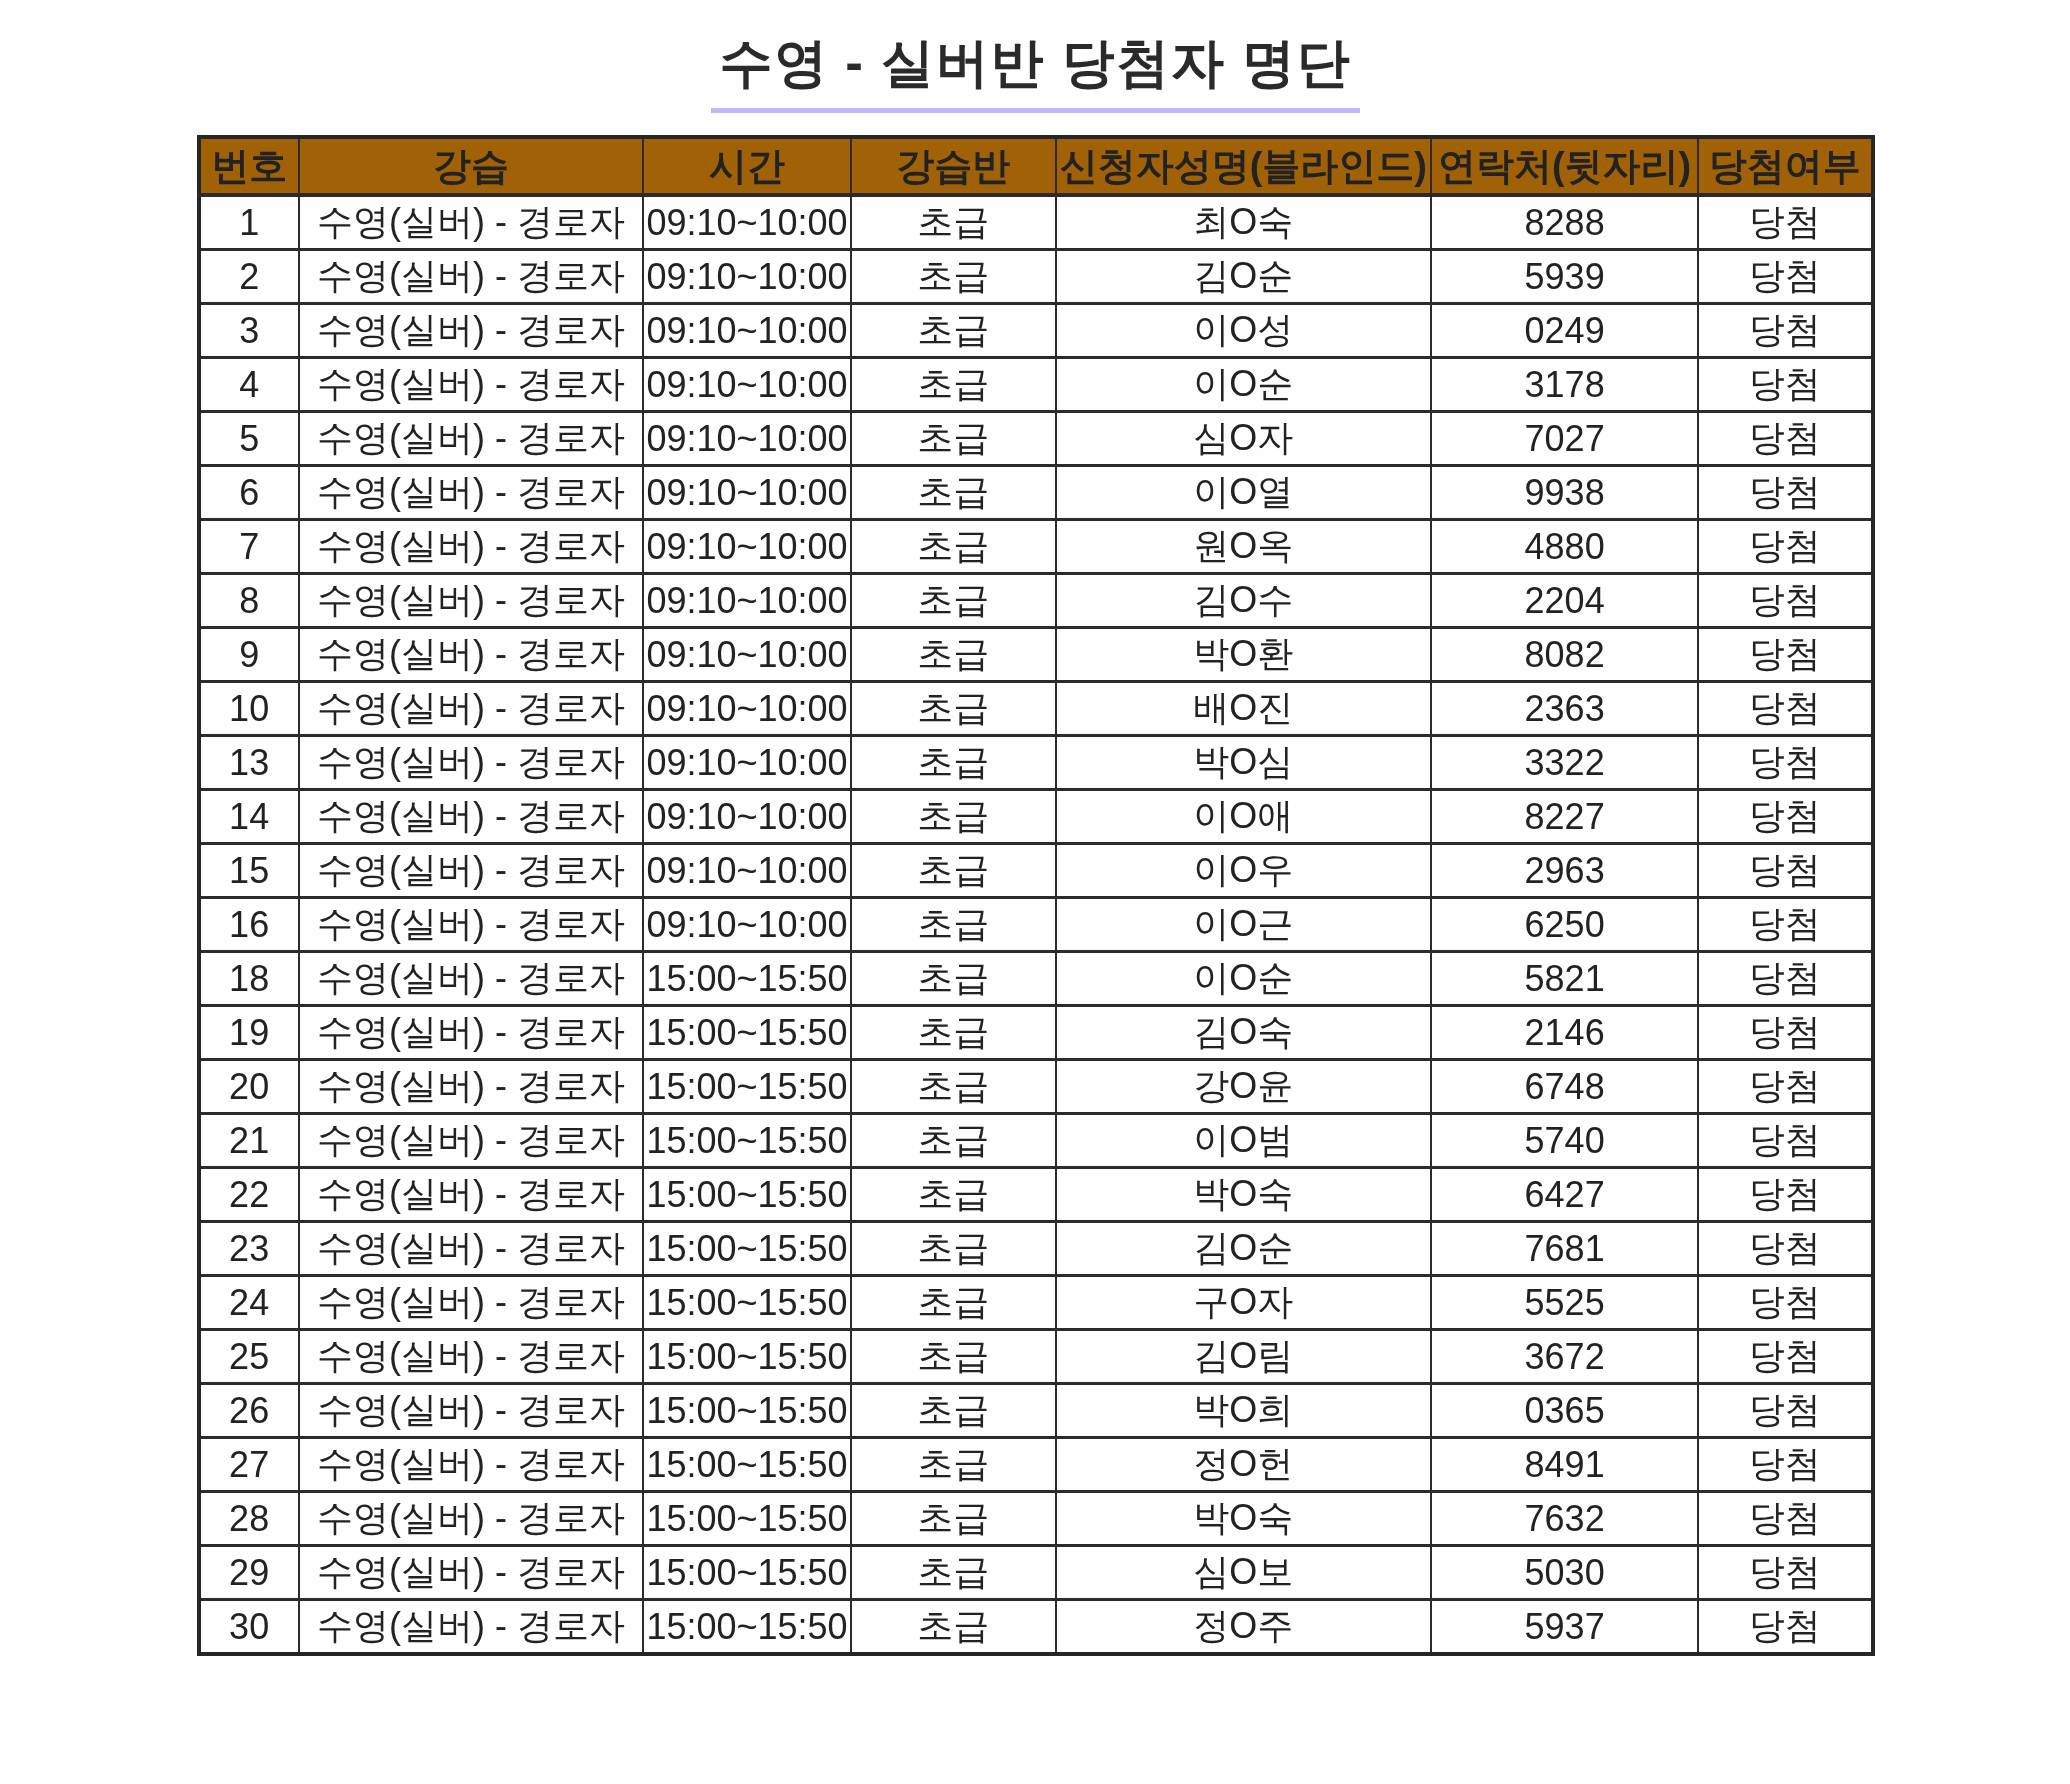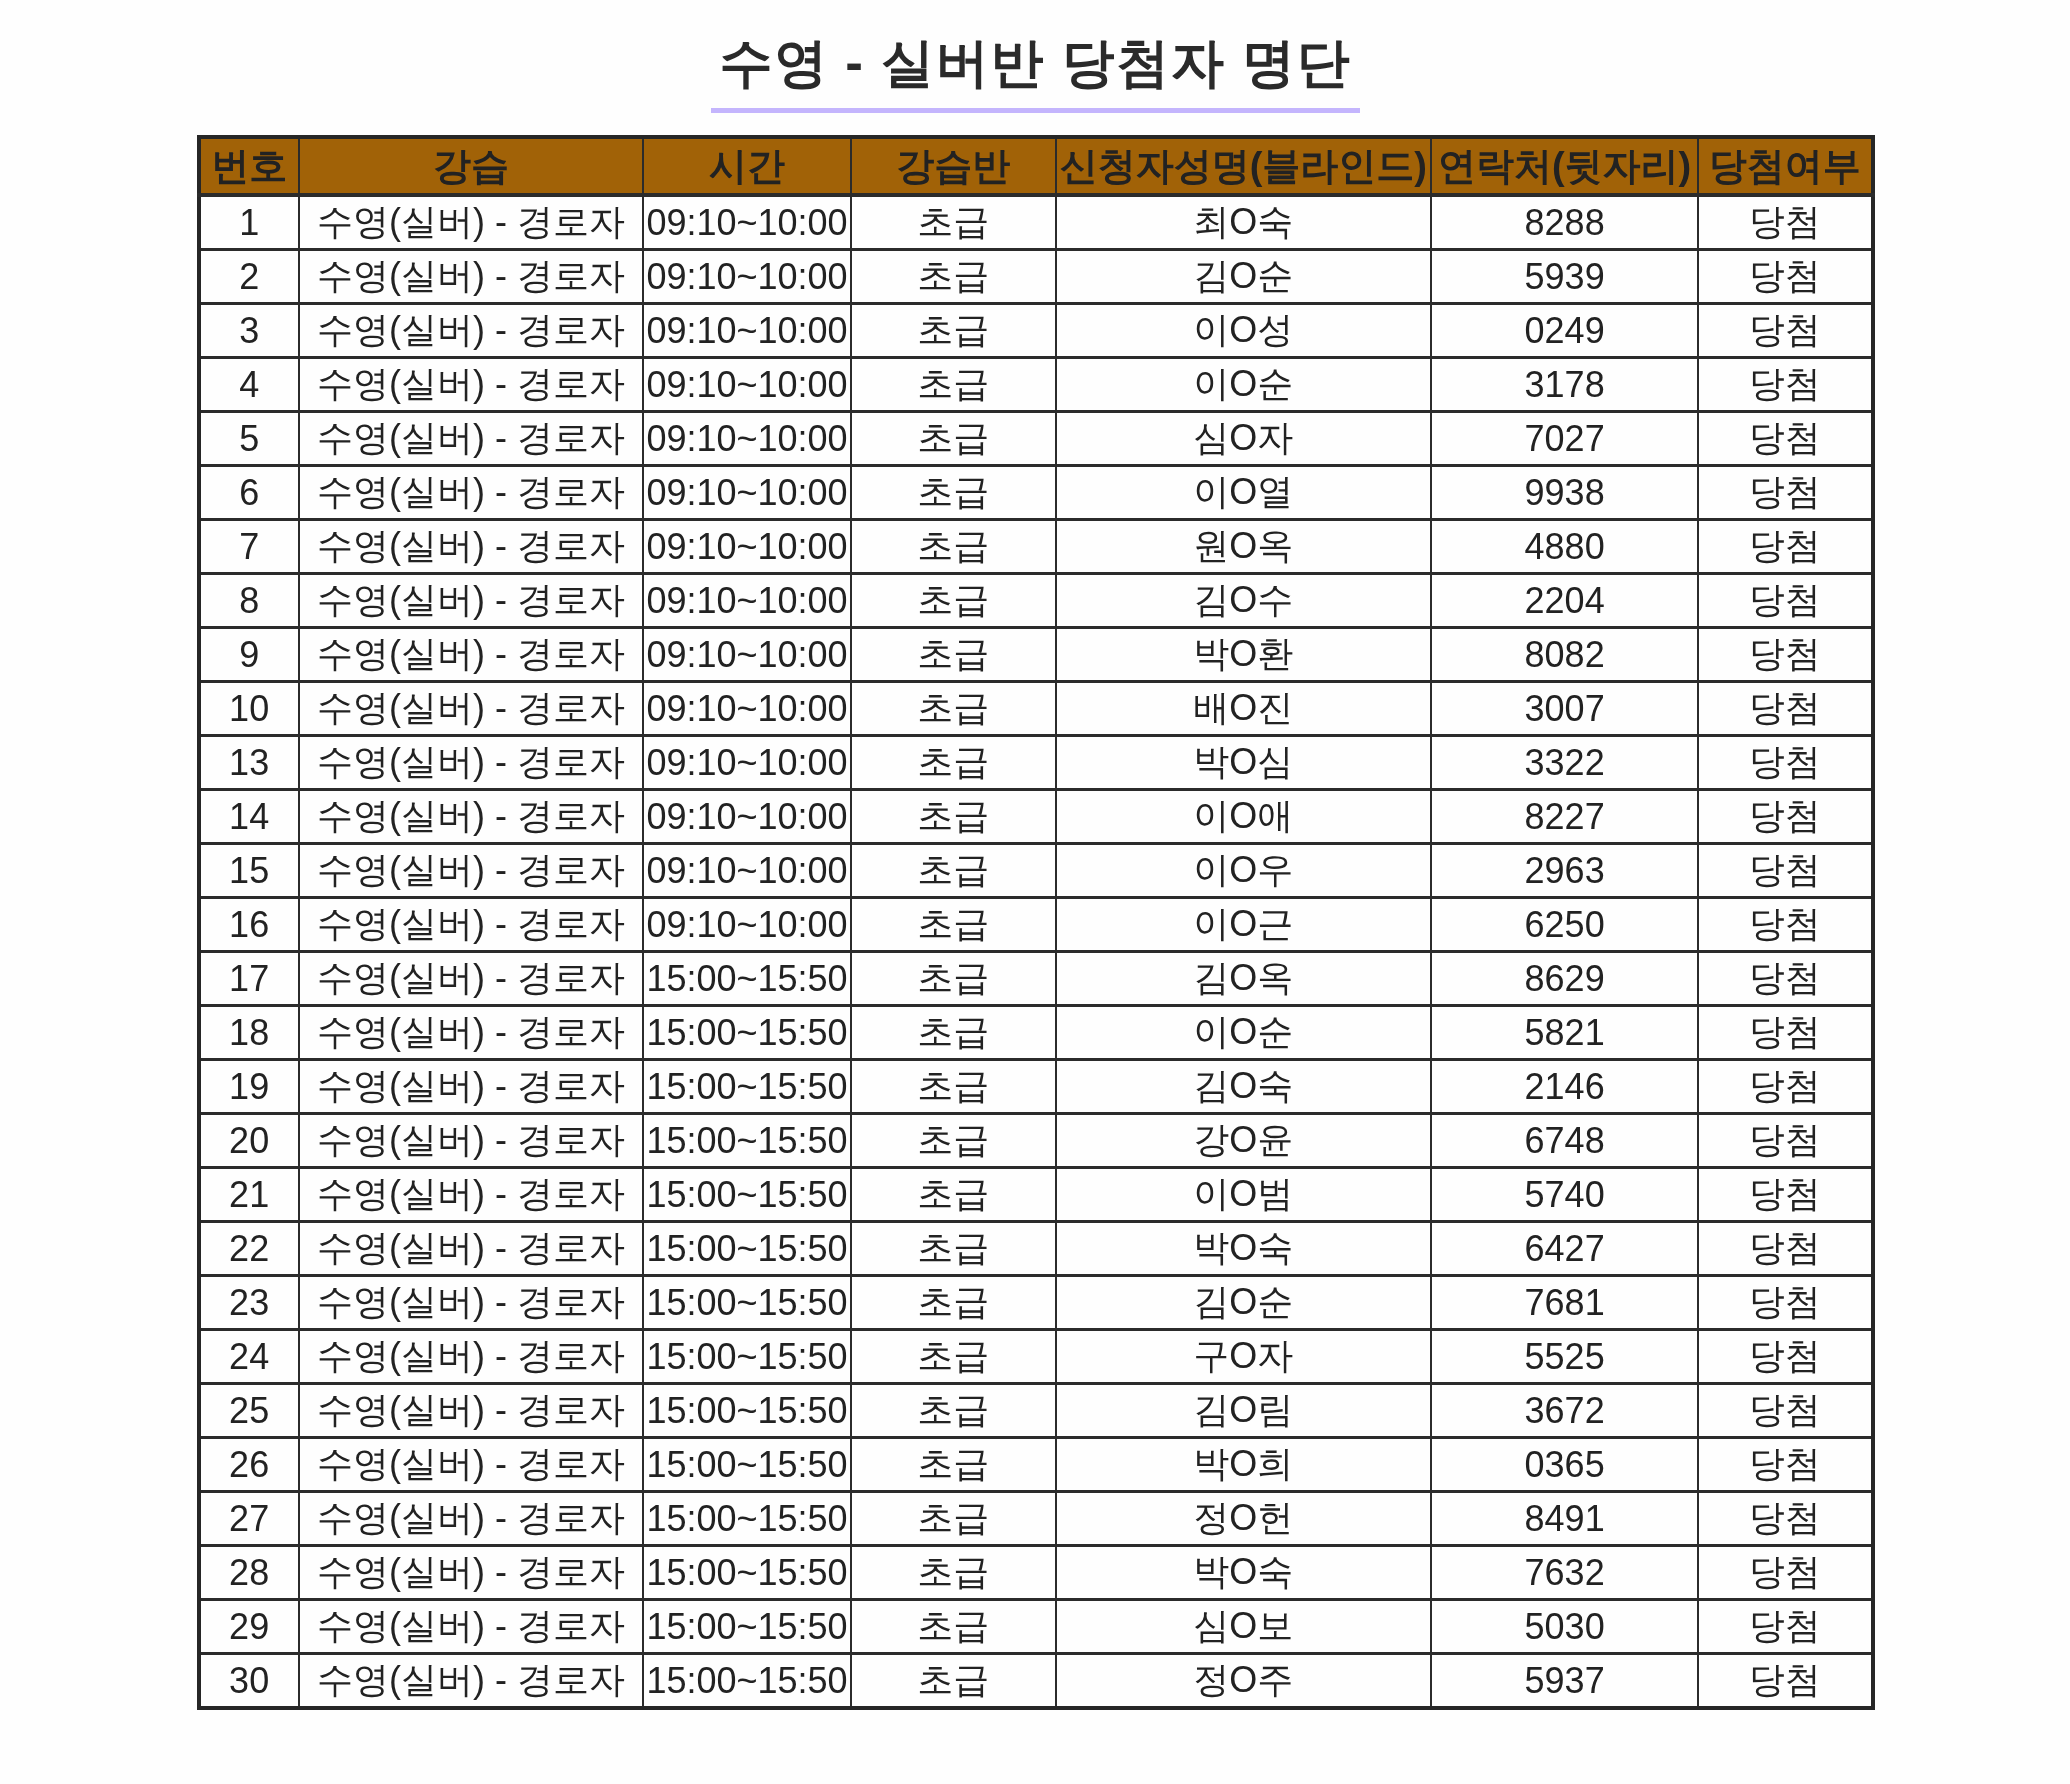--- a/index.html
+++ b/index.html
@@ -174,21 +174,21 @@
           <td>박O환</td>
           <td>8082</td>
           <td>당첨</td>
         </tr>
         <tr>
           <td>10</td>
           <td>수영(실버) - 경로자</td>
           <td>09:10~10:00</td>
           <td>초급</td>
           <td>배O진</td>
-          <td>3007</td>
+          <td>2363</td>
           <td>당첨</td>
         </tr>
         <tr>
           <td>13</td>
           <td>수영(실버) - 경로자</td>
           <td>09:10~10:00</td>
           <td>초급</td>
           <td>박O심</td>
           <td>3322</td>
           <td>당첨</td>
@@ -214,29 +214,20 @@
         <tr>
           <td>16</td>
           <td>수영(실버) - 경로자</td>
           <td>09:10~10:00</td>
           <td>초급</td>
           <td>이O근</td>
           <td>6250</td>
           <td>당첨</td>
         </tr>
         <tr>
-          <td>17</td>
-          <td>수영(실버) - 경로자</td>
-          <td>15:00~15:50</td>
-          <td>초급</td>
-          <td>김O옥</td>
-          <td>8629</td>
-          <td>당첨</td>
-        </tr>
-        <tr>
           <td>18</td>
           <td>수영(실버) - 경로자</td>
           <td>15:00~15:50</td>
           <td>초급</td>
           <td>이O순</td>
           <td>5821</td>
           <td>당첨</td>
         </tr>
         <tr>
           <td>19</td>

